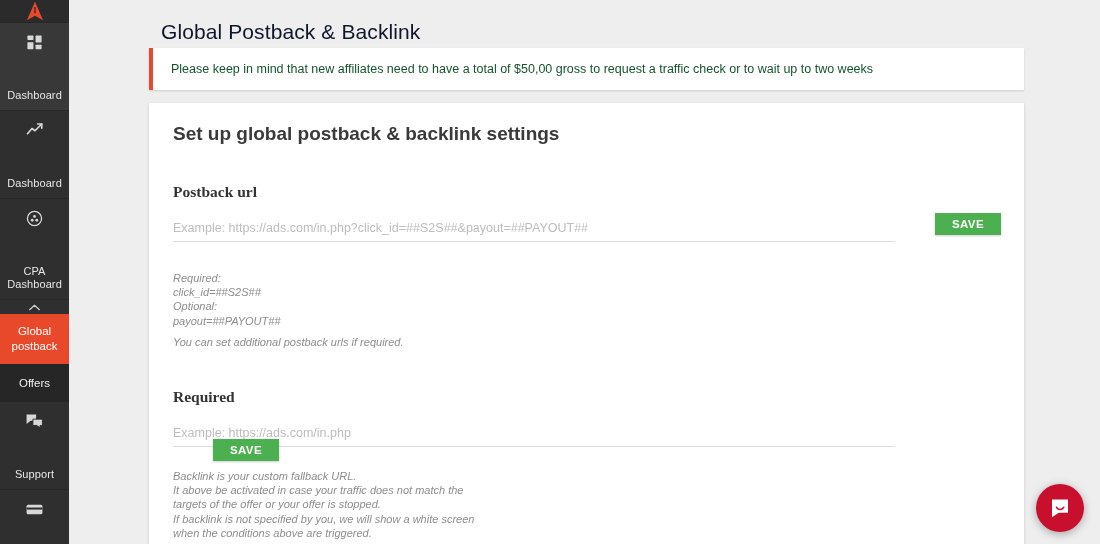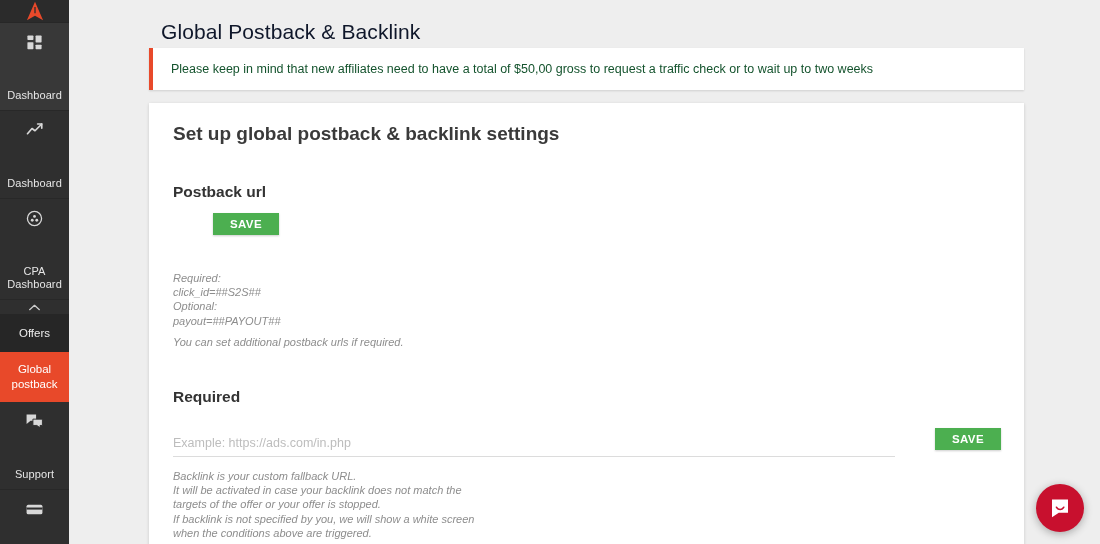--- a/index.html
+++ b/index.html
@@ -138,20 +138,21 @@
     font-weight: bold;
     color: #3a3a3a;
   }
 
   .section-head {
     position: absolute;
     left: 24px;
     font-size: 15.5px;
     font-weight: bold;
     color: #333333;
+    font-family: Liberation Serif, serif;
   }
 
   .field-row {
     position: absolute;
     left: 24px;
     width: 828px;
     display: flex;
     align-items: flex-start;
   }
   .text-input {
@@ -256,26 +257,26 @@
     </div>
 
     <div class="chev">
       <span>
         <svg width="13" height="9" viewBox="0 0 24 14" fill="none" stroke="#cccccc" stroke-width="2.4" stroke-linecap="round" stroke-linejoin="round">
           <polyline points="3,11 12,3 21,11"></polyline>
         </svg>
       </span>
     </div>
 
+    <div class="sub-item selected">
+      <span>Global postback</span>
+    </div>
+
     <div class="sub-item">
       <span>Offers</span>
-    </div>
-
-    <div class="sub-item selected">
-      <span>Global postback</span>
     </div>
 
     <div class="nav-item">
       <span class="nav-ico">
         <svg width="19" height="19" viewBox="0 0 24 24" fill="#d8d8d8">
           <path d="M2 3h12v8H7l-5 4V3z"></path>
           <path d="M10 9h12v8h-3v3l-4-3h-5V9z" stroke="#2f2f2f" stroke-width="1.2"></path>
         </svg>
       </span>
       <span class="nav-label">Support</span>
@@ -313,38 +314,39 @@
       <span class="banner-text">Please keep in mind that new affiliates need to have a total of $50,00 gross to request a traffic check or to wait up to two weeks</span>
     </div>
 
     <section class="card">
 
       <div class="card-title">Set up global postback &amp; backlink settings</div>
 
       <div class="section-head" style="top:80px;">Postback url</div>
 
       <div class="field-row" style="top:118px;">
+        <input class="text-input" type="text" placeholder="Example: https://ads.com/in.php?click_id=##S2S##&amp;payout=##PAYOUT##" style="">
         <button class="save-btn">SAVE</button>
       </div>
 
       <div class="hint" style="top:168px;">Required:
 click_id=##S2S##
 Optional:
 payout=##PAYOUT##</div>
       <div class="hint" style="top:232px;">You can set additional postback urls if required.</div>
 
       <div class="section-head" style="top:285px;">Required</div>
 
-      <div class="field-row" style="top:333px;">
+      <div class="field-row" style="top:323px;flex-direction:column;">
         <input class="text-input" type="text" placeholder="Example: https://ads.com/in.php" style="">
         <button class="save-btn">SAVE</button>
       </div>
 
       <div class="hint" style="top:366px;">Backlink is your custom fallback URL.
-It will be activated in case your backlink does not match the
+It above be activated in case your traffic does not match the
 targets of the offer or your offer is stopped.
 If backlink is not specified by you, we will show a white screen
 when the conditions above are triggered.</div>
 
     </section>
 
     <div class="chat-launcher">
       <svg width="24" height="24" viewBox="0 0 24 24">
         <path d="M4 3.5h16v13.2h-9.2L4 21.2z" fill="#ffffff"></path>
         <path d="M8.4 11.2c.9 1.6 2.2 2.4 3.7 2.4s2.8-.8 3.7-2.4" fill="none" stroke="#c8102e" stroke-width="1.5" stroke-linecap="round"></path>

